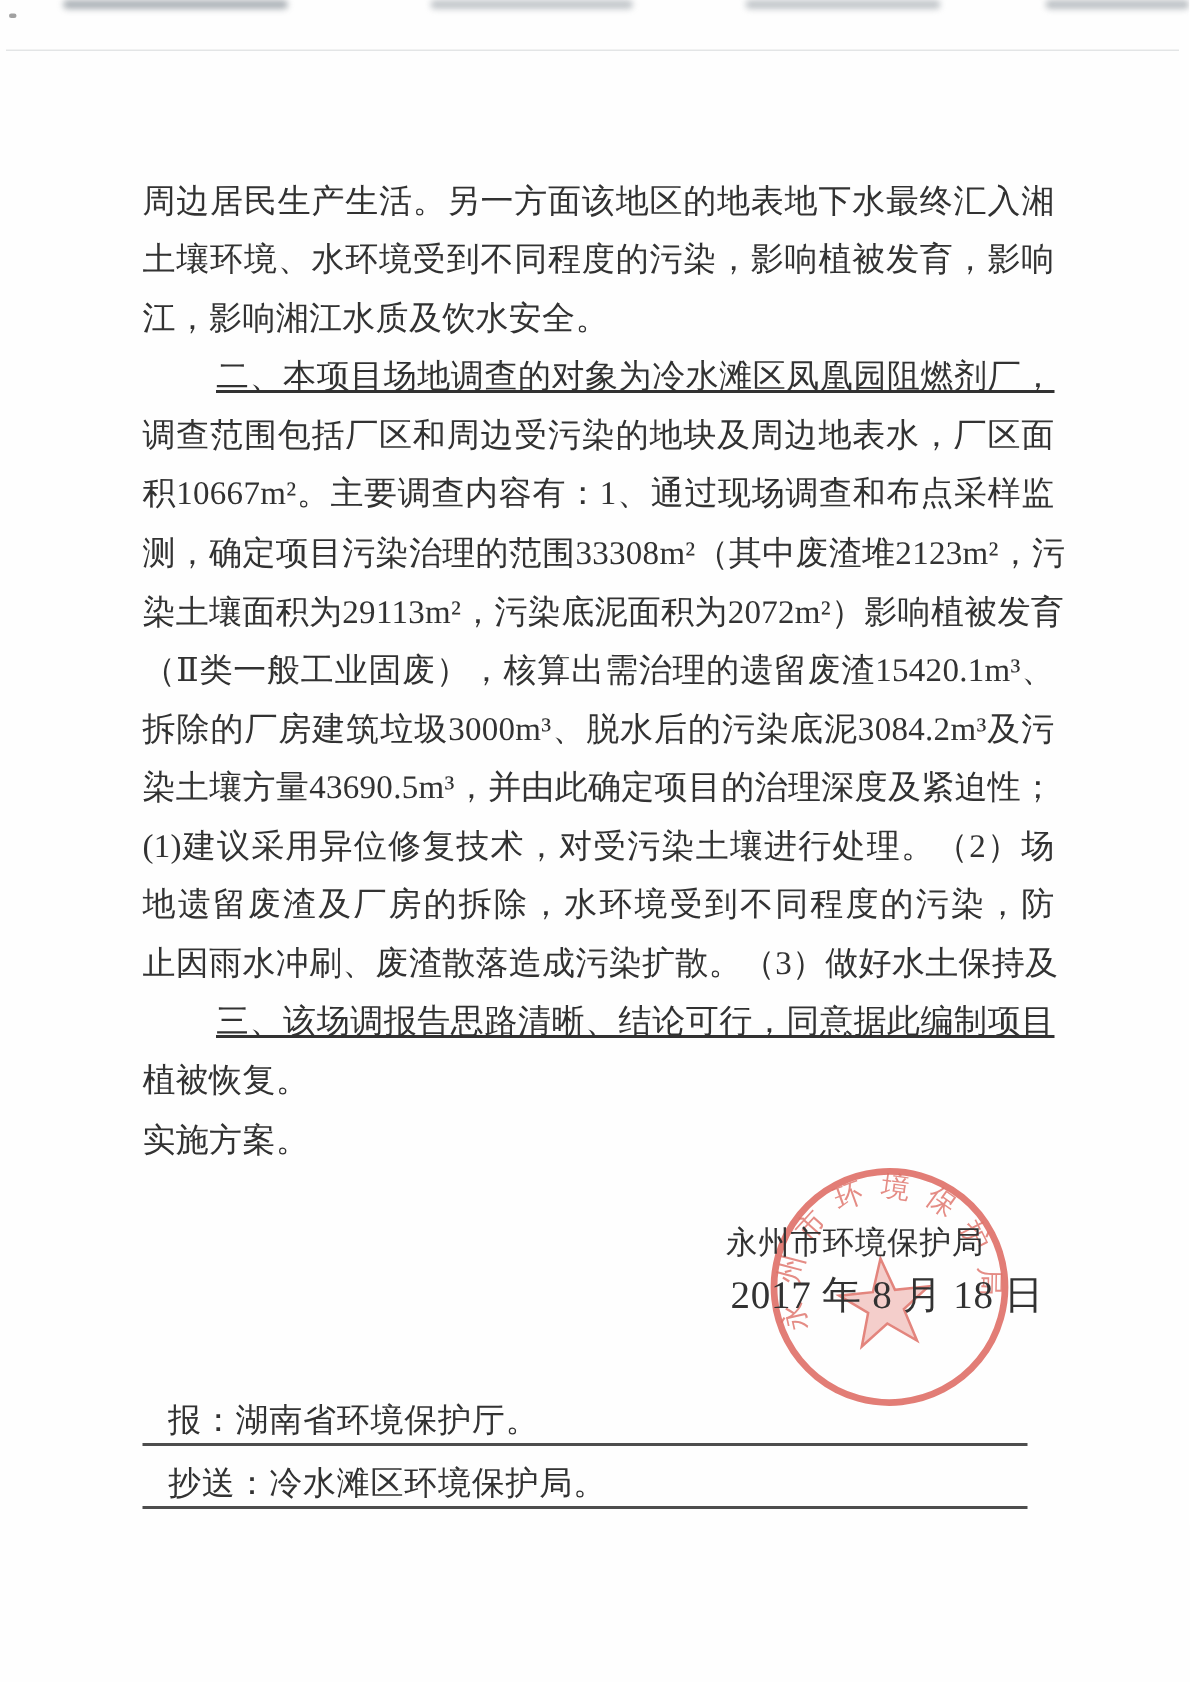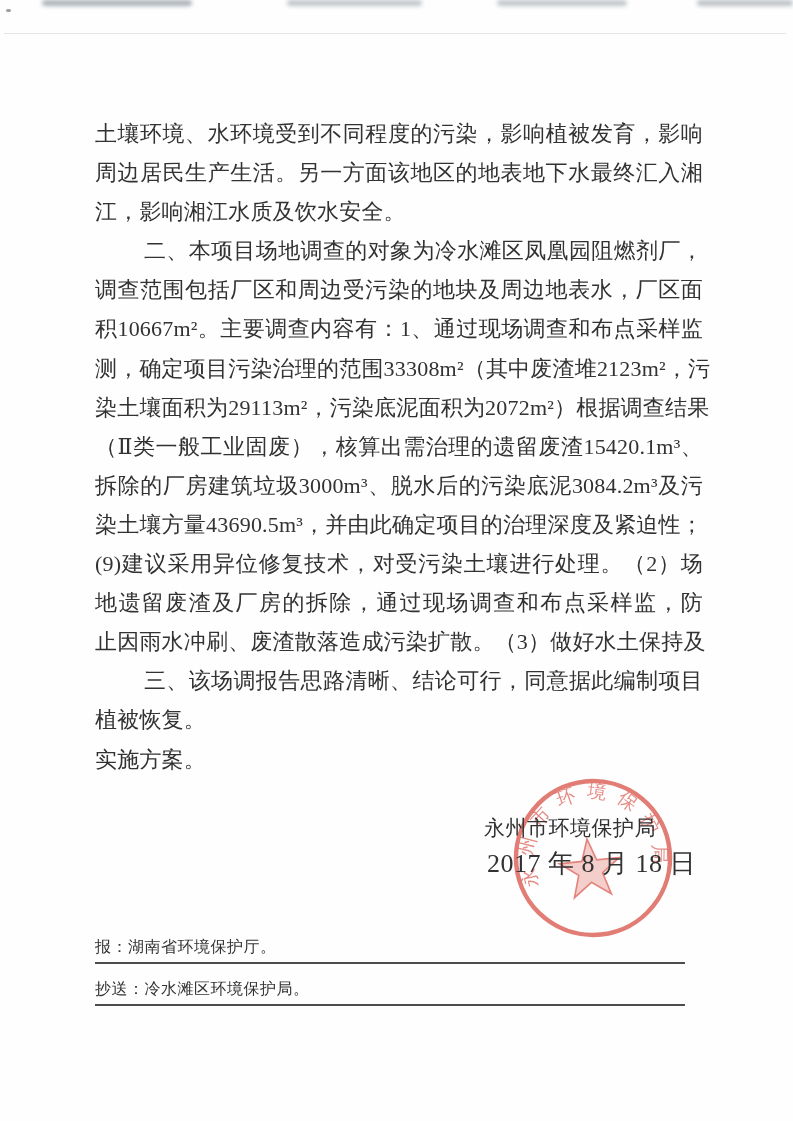--- a/index.html
+++ b/index.html
@@ -59,20 +59,21 @@
     text-align: justify;
     text-align-last: justify;
     white-space: nowrap;
   }
   .line-last {
     text-align: right;
     text-align-last: left;
   }
   .line-indent {
     text-indent: 49px;
+    text-decoration: underline;
   }
 
   
   .sig-org {
     position: absolute;
     left: 484px;
     top: 813px;
     font-size: 21px;
     line-height: 30px;
     letter-spacing: 0.5px;
@@ -96,22 +97,22 @@
     width: 176px;
     height: 176px;
     z-index: 2;
     transform: rotate(-6deg);
     opacity: 0.85;
   }
 
   
   .footer-line {
     position: absolute;
-    left: 95px;
-    font-size: 16px;
+    left: 112px;
+    font-size: 22px;
     line-height: 30px;
     letter-spacing: 0.5px;
   }
   .footer-report { top: 932px; }
   .footer-cc     { top: 974px; font-family: Liberation Serif, serif; }
   .rule {
     position: absolute;
     left: 95px;
     width: 590px;
     height: 2px;
@@ -126,33 +127,33 @@
 <div class="page">
 
   <div class="scan-smudge smudge-1"></div>
   <div class="scan-smudge smudge-2"></div>
   <div class="scan-smudge smudge-3"></div>
   <div class="scan-smudge smudge-4"></div>
   <div class="scan-dot"></div>
   <div class="scan-faint-line"></div>
 
   <div class="body-text">
+      <div class="line">周边居民生产生活。另一方面该地区的地表地下水最终汇入湘</div>
       <div class="line">土壤环境、水环境受到不同程度的污染，影响植被发育，影响</div>
-      <div class="line">周边居民生产生活。另一方面该地区的地表地下水最终汇入湘</div>
       <div class="line line-last">江，影响湘江水质及饮水安全。</div>
       <div class="line line-indent">二、本项目场地调查的对象为冷水滩区凤凰园阻燃剂厂，</div>
       <div class="line">调查范围包括厂区和周边受污染的地块及周边地表水，厂区面</div>
       <div class="line">积10667m²。主要调查内容有：1、通过现场调查和布点采样监</div>
       <div class="line">测，确定项目污染治理的范围33308m²（其中废渣堆2123m²，污</div>
-      <div class="line">染土壤面积为29113m²，污染底泥面积为2072m²）根据调查结果</div>
+      <div class="line">染土壤面积为29113m²，污染底泥面积为2072m²）影响植被发育</div>
       <div class="line">（Ⅱ类一般工业固废），核算出需治理的遗留废渣15420.1m³、</div>
       <div class="line">拆除的厂房建筑垃圾3000m³、脱水后的污染底泥3084.2m³及污</div>
       <div class="line">染土壤方量43690.5m³，并由此确定项目的治理深度及紧迫性；</div>
-      <div class="line">(9)建议采用异位修复技术，对受污染土壤进行处理。（2）场</div>
-      <div class="line">地遗留废渣及厂房的拆除，通过现场调查和布点采样监，防</div>
+      <div class="line">(1)建议采用异位修复技术，对受污染土壤进行处理。（2）场</div>
+      <div class="line">地遗留废渣及厂房的拆除，水环境受到不同程度的污染，防</div>
       <div class="line">止因雨水冲刷、废渣散落造成污染扩散。（3）做好水土保持及</div>
       <div class="line line-indent">三、该场调报告思路清晰、结论可行，同意据此编制项目</div>
       <div class="line line-last">植被恢复。</div>
       <div class="line line-last">实施方案。</div>
     </div>
 
   <div class="seal" style="color: rgb(217, 87, 77);">
     <svg width="176" height="176" viewBox="0 0 176 176">
       <circle cx="88" cy="88" r="77" fill="none" stroke="currentColor" stroke-width="4.5" opacity="0.9"></circle>
       <path id="seal-arc-path" d="M 45.6 130.4 A 60 60 0 1 1 130.4 130.4" fill="none"></path>

